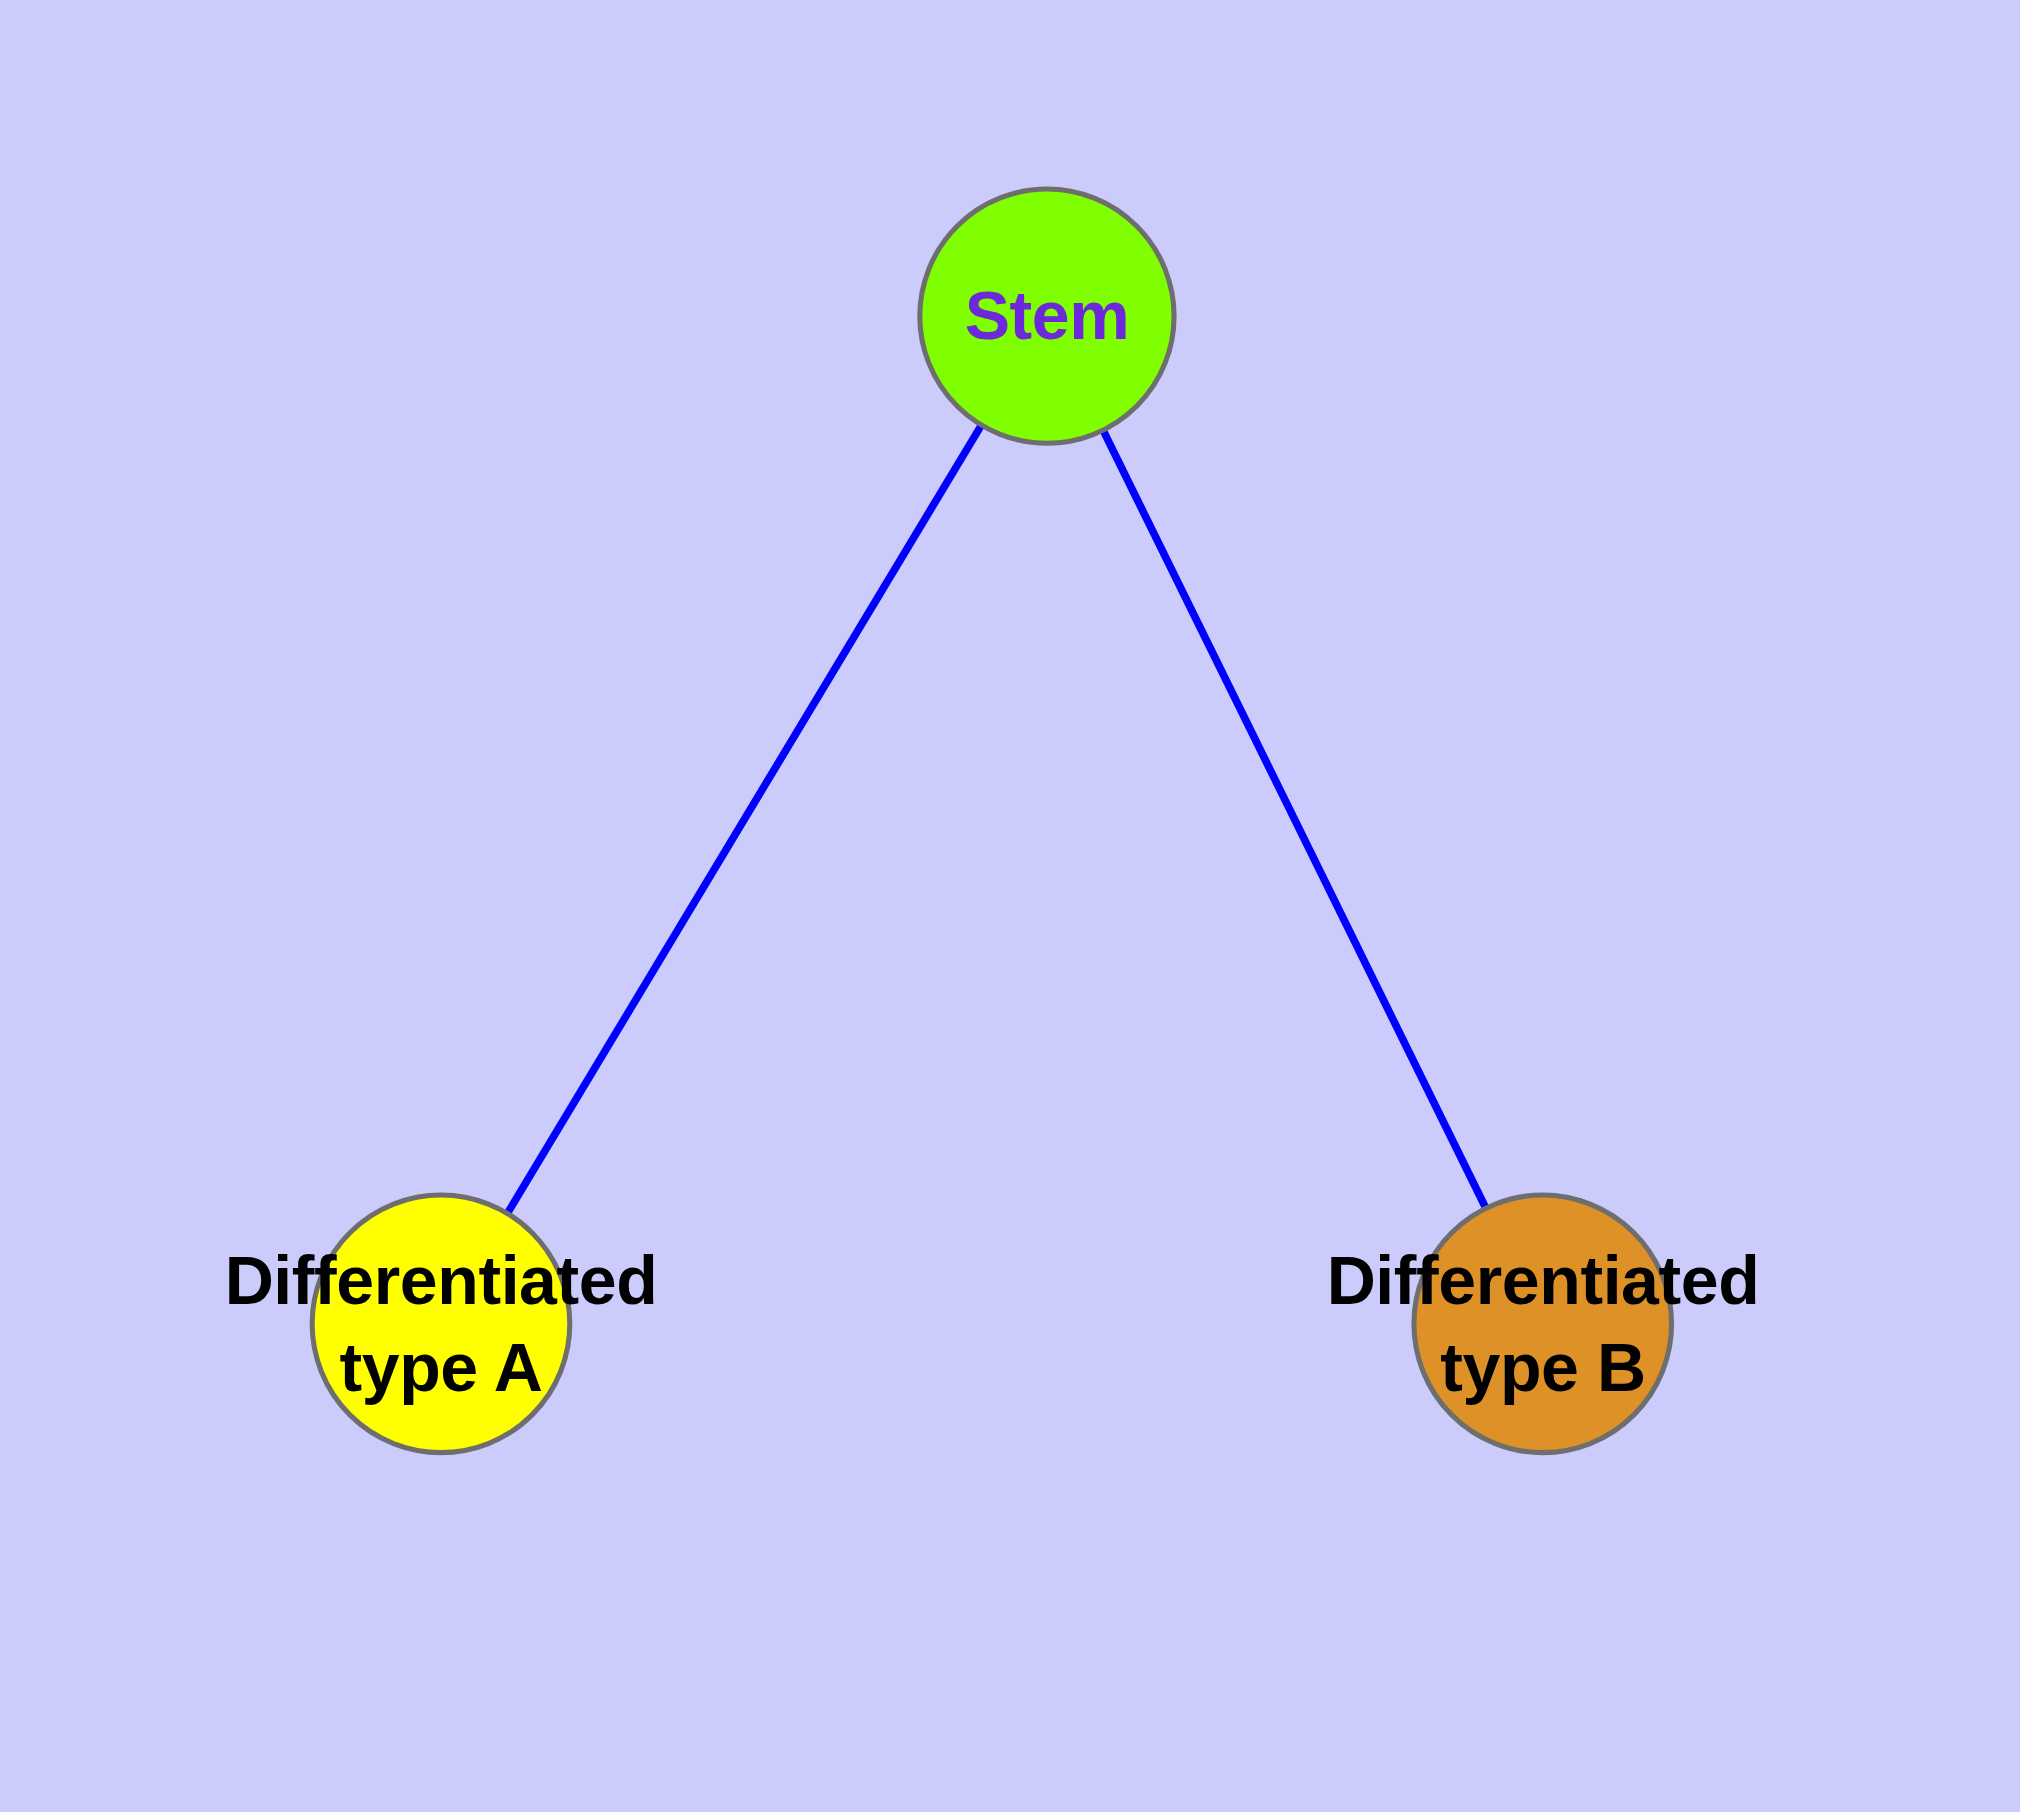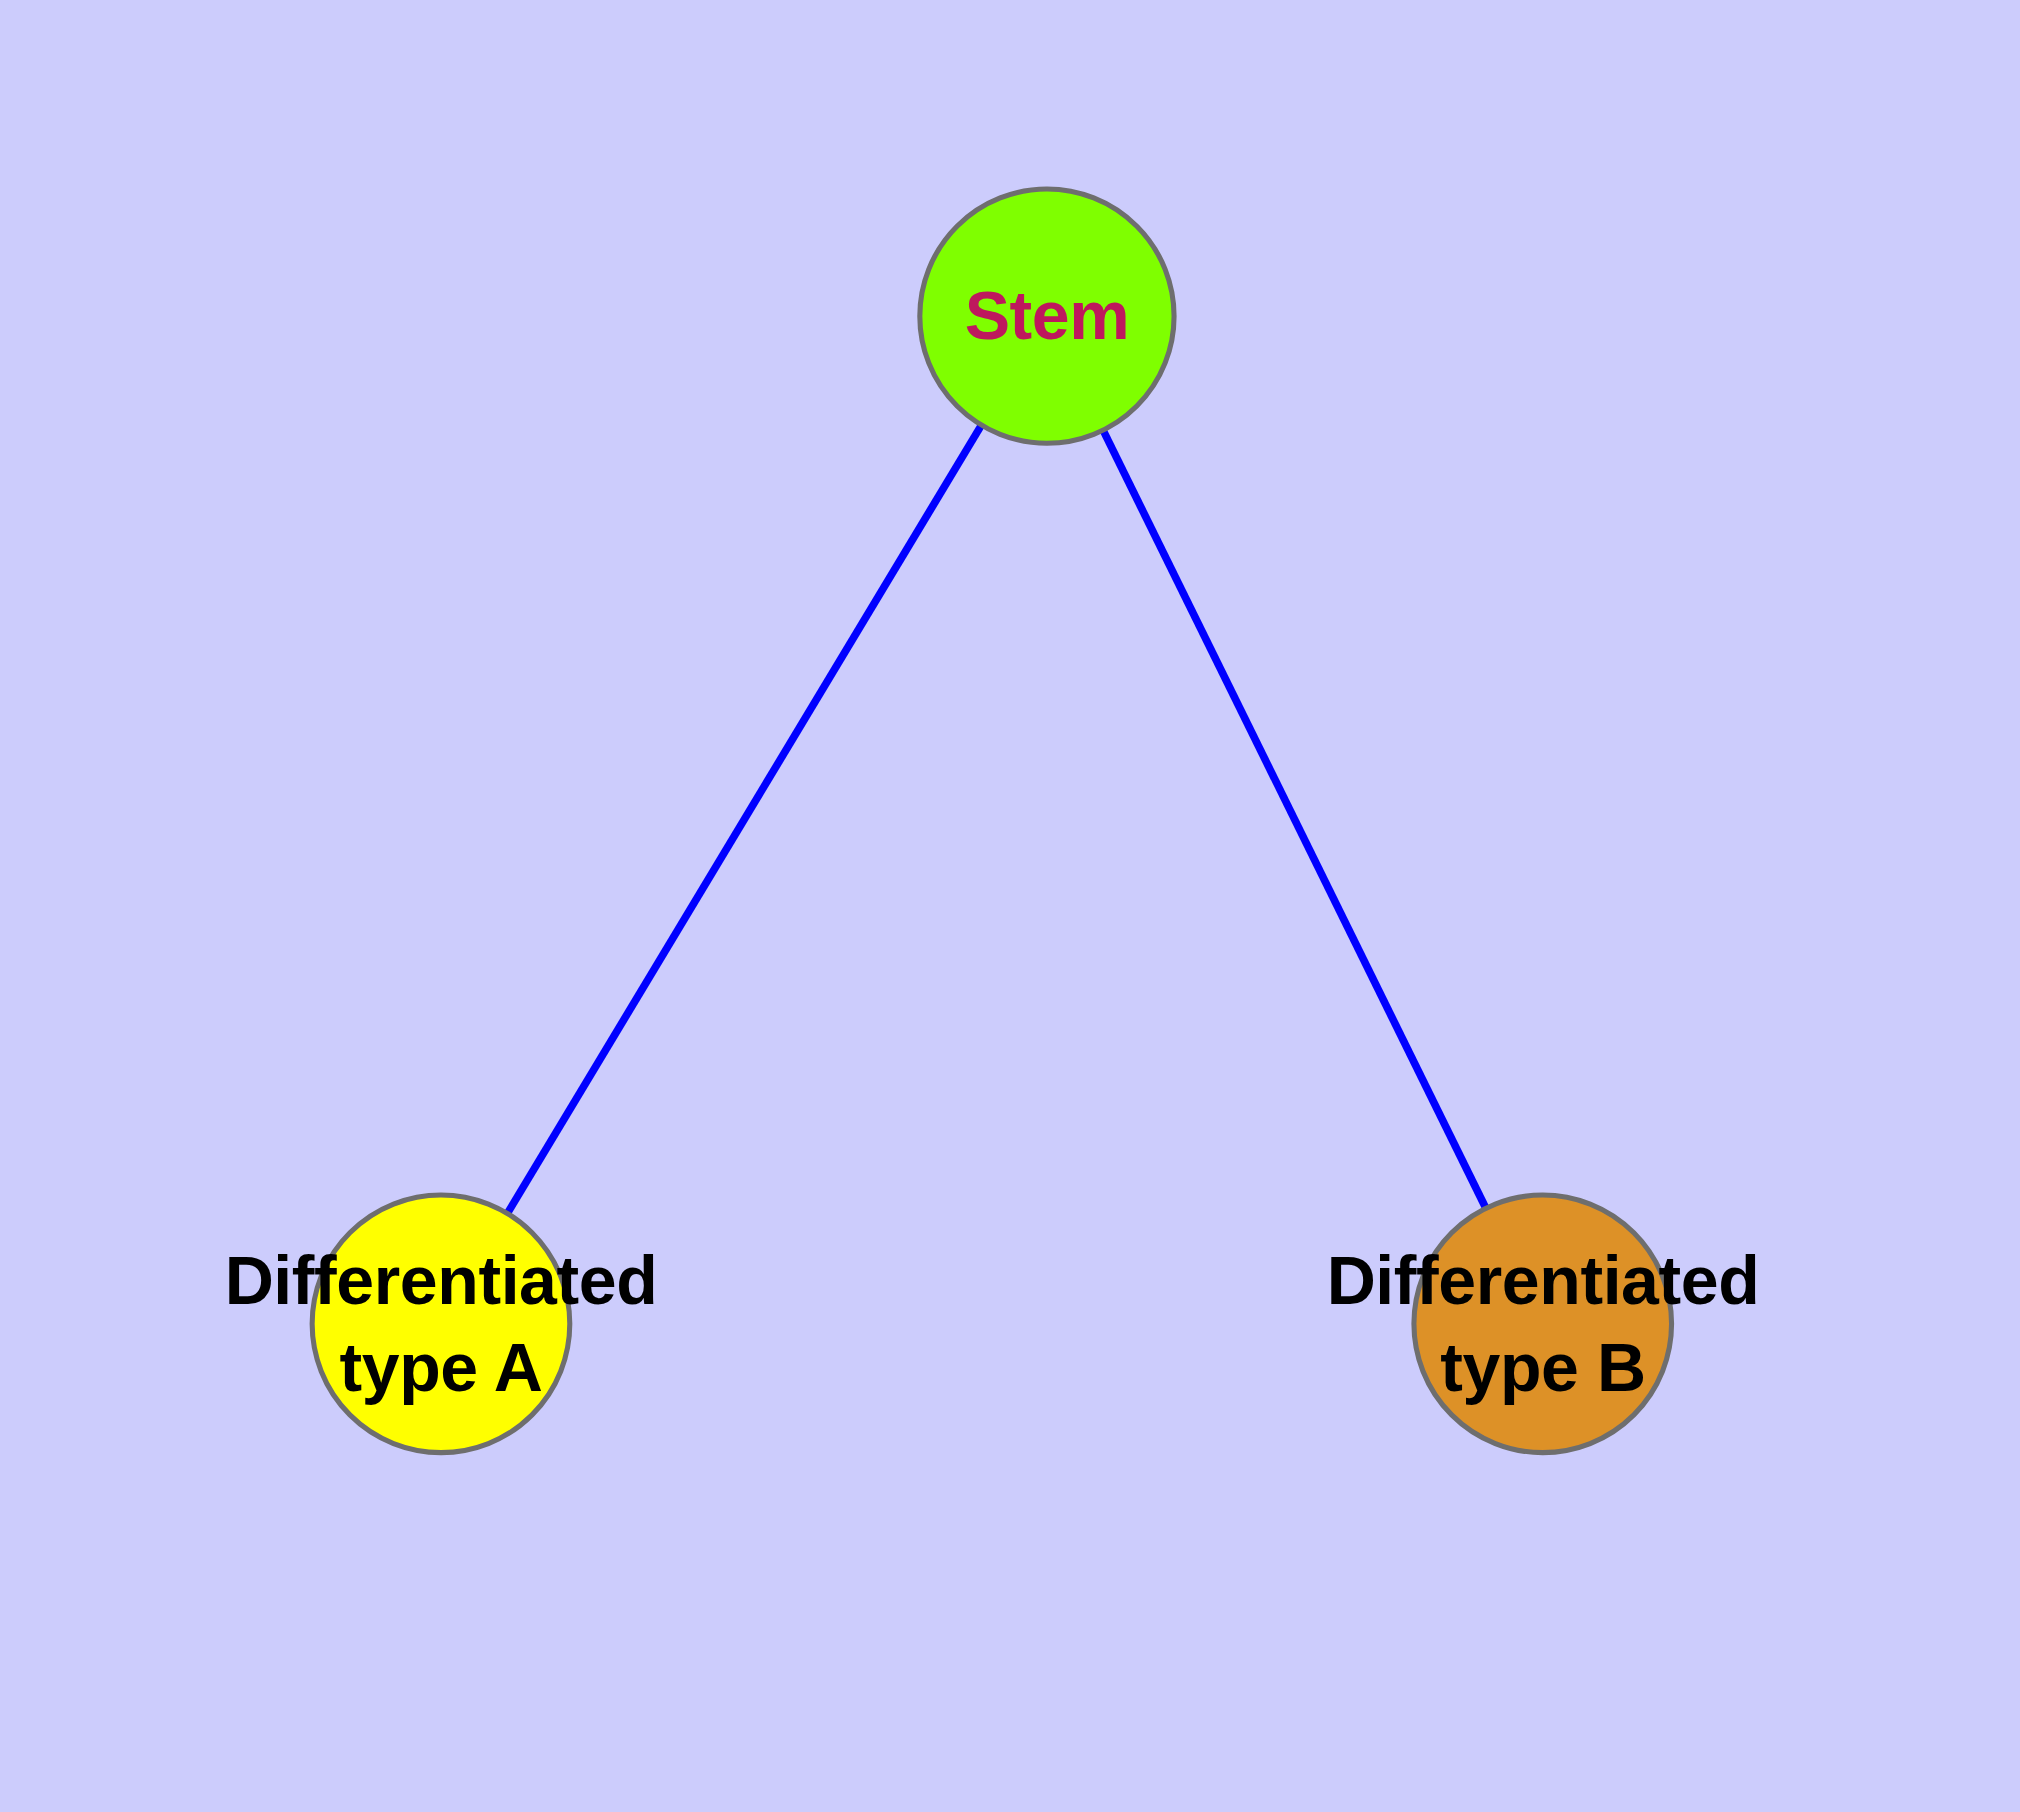--- a/index.html
+++ b/index.html
@@ -56,20 +56,20 @@
       <line x1="1158.729168377839" y1="499.83359272552354" x2="597.3015185359739" y2="1433.4524398052126" stroke="#0000ff" stroke-width="9" stroke-linecap="butt"></line>
       <line x1="1300.3374233238078" y1="505.7969168068504" x2="1753.7796385231677" y2="1427.4085302633273" stroke="#0000ff" stroke-width="9" stroke-linecap="butt"></line>
     </g>
     <g>
       <circle cx="1235" cy="373" r="150" fill="#7fff00" stroke="#6e6e6e" stroke-width="6"></circle>
       <circle cx="520" cy="1562" r="152" fill="#ffff00" stroke="#6e6e6e" stroke-width="6"></circle>
       <circle cx="1820" cy="1562" r="152" fill="#dd9127" stroke="#6e6e6e" stroke-width="6"></circle>
     </g>
   </svg>
 
-  <div class="node-label" style="left: 1047px; top: 316px; color: #be185d; font-size: 68px;">Stem</div>
+  <div class="node-label" style="left: 1047px; top: 316px; color: #6d28d9; font-size: 68px;">Stem</div>
   <div class="node-label" style="left: 441px; top: 1324px; color: rgb(0, 0, 0); font-size: 68px;">Differentiated
 type A</div>
   <div class="node-label" style="left: 1543px; top: 1324px; color: rgb(0, 0, 0); font-size: 68px;">Differentiated
 type B</div>
 
 </div>
 
 
 </body></html>

